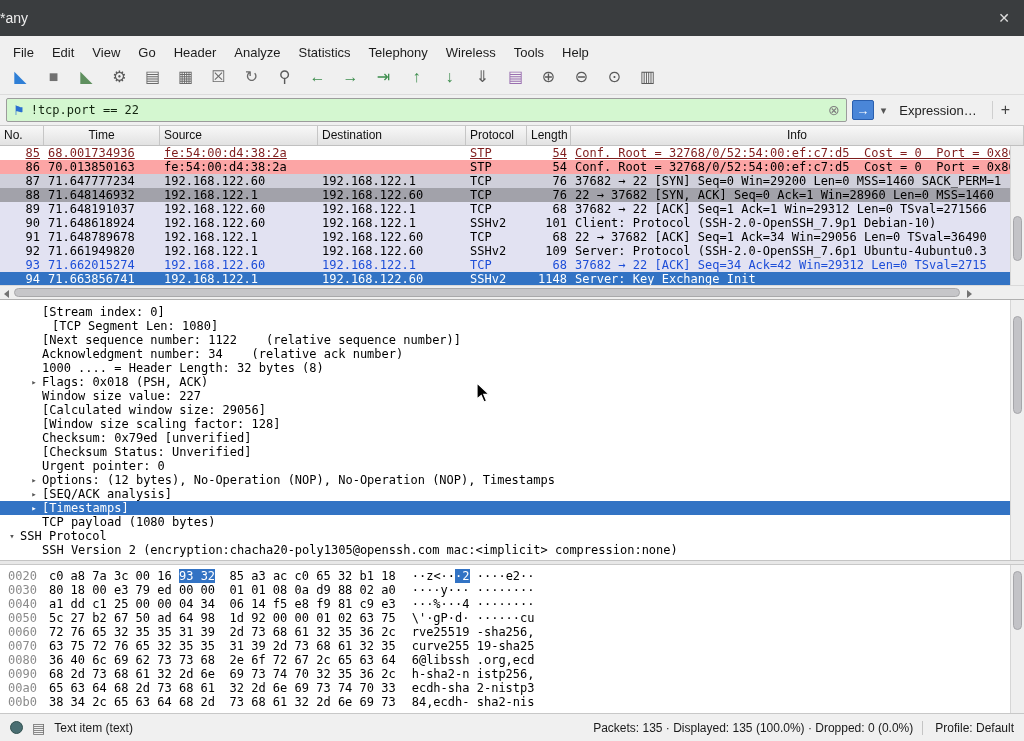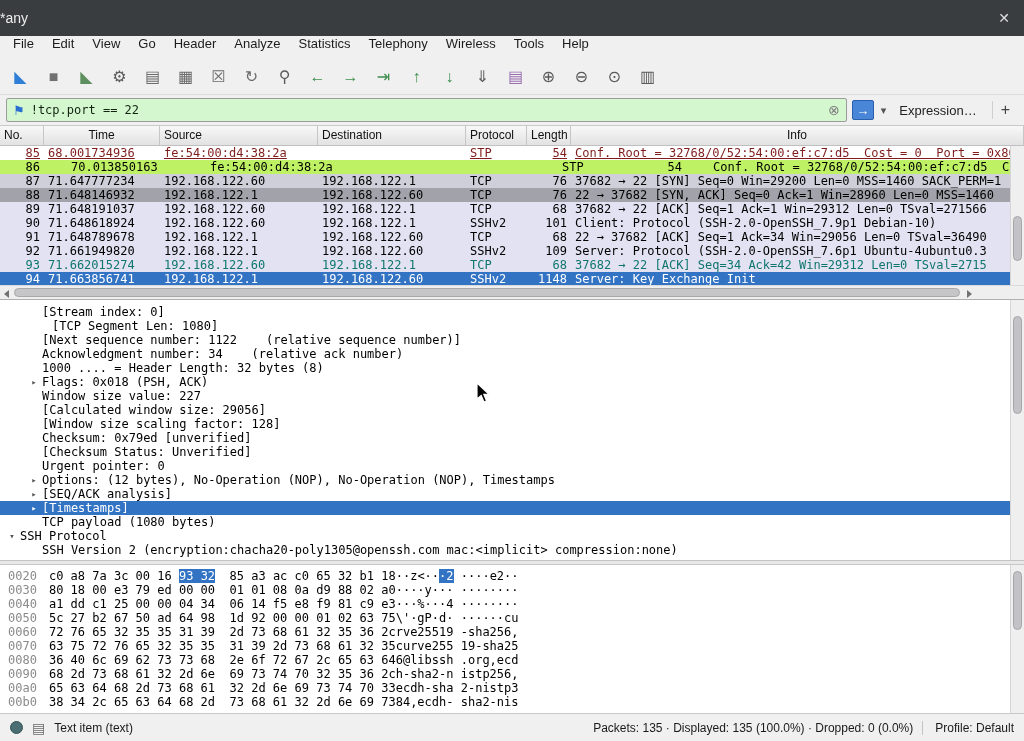--- a/index.html
+++ b/index.html
@@ -5,21 +5,21 @@
   *{margin:0;padding:0;box-sizing:border-box}
   html,body{width:1024px;height:741px;overflow:hidden}
   body{font-family:"Liberation Sans",sans-serif;position:relative;background:#f0f0f0;font-size:13px}
   .app{position:absolute;inset:0;display:flex;flex-direction:column;background:#f0f0f0}
 
   
   .titlebar{height:36px;background:#3a3d3f;color:#eeeeee;display:flex;align-items:center;justify-content:flex-start;position:relative;font-size:14px;flex:0 0 auto}
   .close-btn{position:absolute;right:14px;top:0;height:36px;display:flex;align-items:center;color:#dddddd;font-size:14px}
 
   
-  .menubar{height:24px;display:flex;align-items:flex-start;padding-left:4px;font-size:13px;color:#1c1c1c;flex:0 0 auto}
+  .menubar{height:24px;display:flex;align-items:flex-end;padding-left:4px;font-size:13px;color:#1c1c1c;flex:0 0 auto}
   .menu-item{padding:0 9px;display:flex;align-items:center}
 
   
   .toolbar{height:35px;display:flex;align-items:center;padding:0 4px;border-bottom:1px solid #dcdcdc;flex:0 0 auto}
   .tb-btn{width:33px;height:28px;display:flex;align-items:center;justify-content:center}
   .tb-glyph{font-size:16px;line-height:1}
 
   
   .filterbar{height:31px;display:flex;align-items:center;padding:0 6px;gap:5px;border-bottom:1px solid #c9c9c9;flex:0 0 auto}
   .filter-field{flex:1;height:24px;background:#d4f7d0;border:1px solid #9c9c9c;border-radius:2px;display:flex;align-items:center;padding:0 6px;gap:6px}
@@ -58,21 +58,21 @@
   .dt-line.selected .dt-exp{color:#fff}
   .dt-vscroll{position:absolute;top:0;right:0;bottom:0;width:14px;background:#efefef;border-left:1px solid #d6d6d6}
   .dtv{top:6%;height:38%}
 
   .splitter{height:4px;background:#e8e8e8;border-bottom:1px solid #c8c8c8;flex:0 0 auto}
 
   
   .hexpane{height:148px;background:#fff;overflow:hidden;position:relative;font-family:"DejaVu Sans Mono",monospace;font-size:12px;padding:4px 0 0 8px;flex:0 0 auto}
   .hx-row{height:14px;line-height:14px;white-space:pre}
   .hx-off{color:#8a8a8a;margin-right:12px}
-  .hx-bytes{margin-right:0}
+  .hx-bytes{margin-right:16px}
   .hl{background:#3273c4;color:#fff}
   .hx-vscroll{position:absolute;top:0;right:0;bottom:0;width:14px;background:#efefef;border-left:1px solid #d6d6d6}
   .hxv{top:4%;height:40%}
 
   
   .statusbar{height:28px;display:flex;align-items:center;padding:0 10px;gap:9px;font-size:12px;color:#1a1a1a;border-top:1px solid #c8c8c8;background:#f0f0f0;flex:0 0 auto}
   .sb-expert{width:13px;height:13px;border-radius:50%;background:#4a6e72;border:1px solid #31514f;flex:0 0 auto}
   .sb-comment{color:#6b6b6b;font-size:14px}
   .sb-spacer{flex:1}
   .sb-profile{border-left:1px solid #c4c4c4;padding-left:12px}
@@ -192,21 +192,21 @@
     <div class="pl-rows">
         <div class="pl-row" style="background: rgb(255, 255, 255); color: #7f1d1d; text-decoration: underline;">
           <div class="pl-cell c-no">85</div>
           <div class="pl-cell c-time">68.001734936</div>
           <div class="pl-cell c-source">fe:54:00:d4:38:2a</div>
           <div class="pl-cell c-destination"></div>
           <div class="pl-cell c-protocol">STP</div>
           <div class="pl-cell c-length">54</div>
           <div class="pl-cell c-info">Conf. Root = 32768/0/52:54:00:ef:c7:d5  Cost = 0  Port = 0x8001</div>
         </div>
-        <div class="pl-row" style="background: #bef264; color: rgb(0, 0, 0); gap: 23px;">
+        <div class="pl-row" style="background: #fca5a5; color: rgb(0, 0, 0);">
           <div class="pl-cell c-no">86</div>
           <div class="pl-cell c-time">70.013850163</div>
           <div class="pl-cell c-source">fe:54:00:d4:38:2a</div>
           <div class="pl-cell c-destination"></div>
           <div class="pl-cell c-protocol">STP</div>
           <div class="pl-cell c-length">54</div>
           <div class="pl-cell c-info">Conf. Root = 32768/0/52:54:00:ef:c7:d5  Cost = 0  Port = 0x8001</div>
         </div>
         <div class="pl-row" style="background: rgb(207, 207, 218); color: rgb(0, 0, 0);">
           <div class="pl-cell c-no">87</div>
@@ -255,21 +255,21 @@
         </div>
         <div class="pl-row" style="background: rgb(226, 226, 242); color: rgb(0, 0, 0);">
           <div class="pl-cell c-no">92</div>
           <div class="pl-cell c-time">71.661949820</div>
           <div class="pl-cell c-source">192.168.122.1</div>
           <div class="pl-cell c-destination">192.168.122.60</div>
           <div class="pl-cell c-protocol">SSHv2</div>
           <div class="pl-cell c-length">109</div>
           <div class="pl-cell c-info">Server: Protocol (SSH-2.0-OpenSSH_7.6p1 Ubuntu-4ubuntu0.3</div>
         </div>
-        <div class="pl-row" style="background: rgb(226, 226, 242); color: #0f766e;">
+        <div class="pl-row" style="background: rgb(226, 226, 242); color: #1d4ed8;">
           <div class="pl-cell c-no">93</div>
           <div class="pl-cell c-time">71.662015274</div>
           <div class="pl-cell c-source">192.168.122.60</div>
           <div class="pl-cell c-destination">192.168.122.1</div>
           <div class="pl-cell c-protocol">TCP</div>
           <div class="pl-cell c-length">68</div>
           <div class="pl-cell c-info">37682 → 22 [ACK] Seq=34 Ack=42 Win=29312 Len=0 TSval=2715</div>
         </div>
         <div class="pl-row" style="background: rgb(50, 115, 196); color: rgb(255, 255, 255);">
           <div class="pl-cell c-no">94</div>

